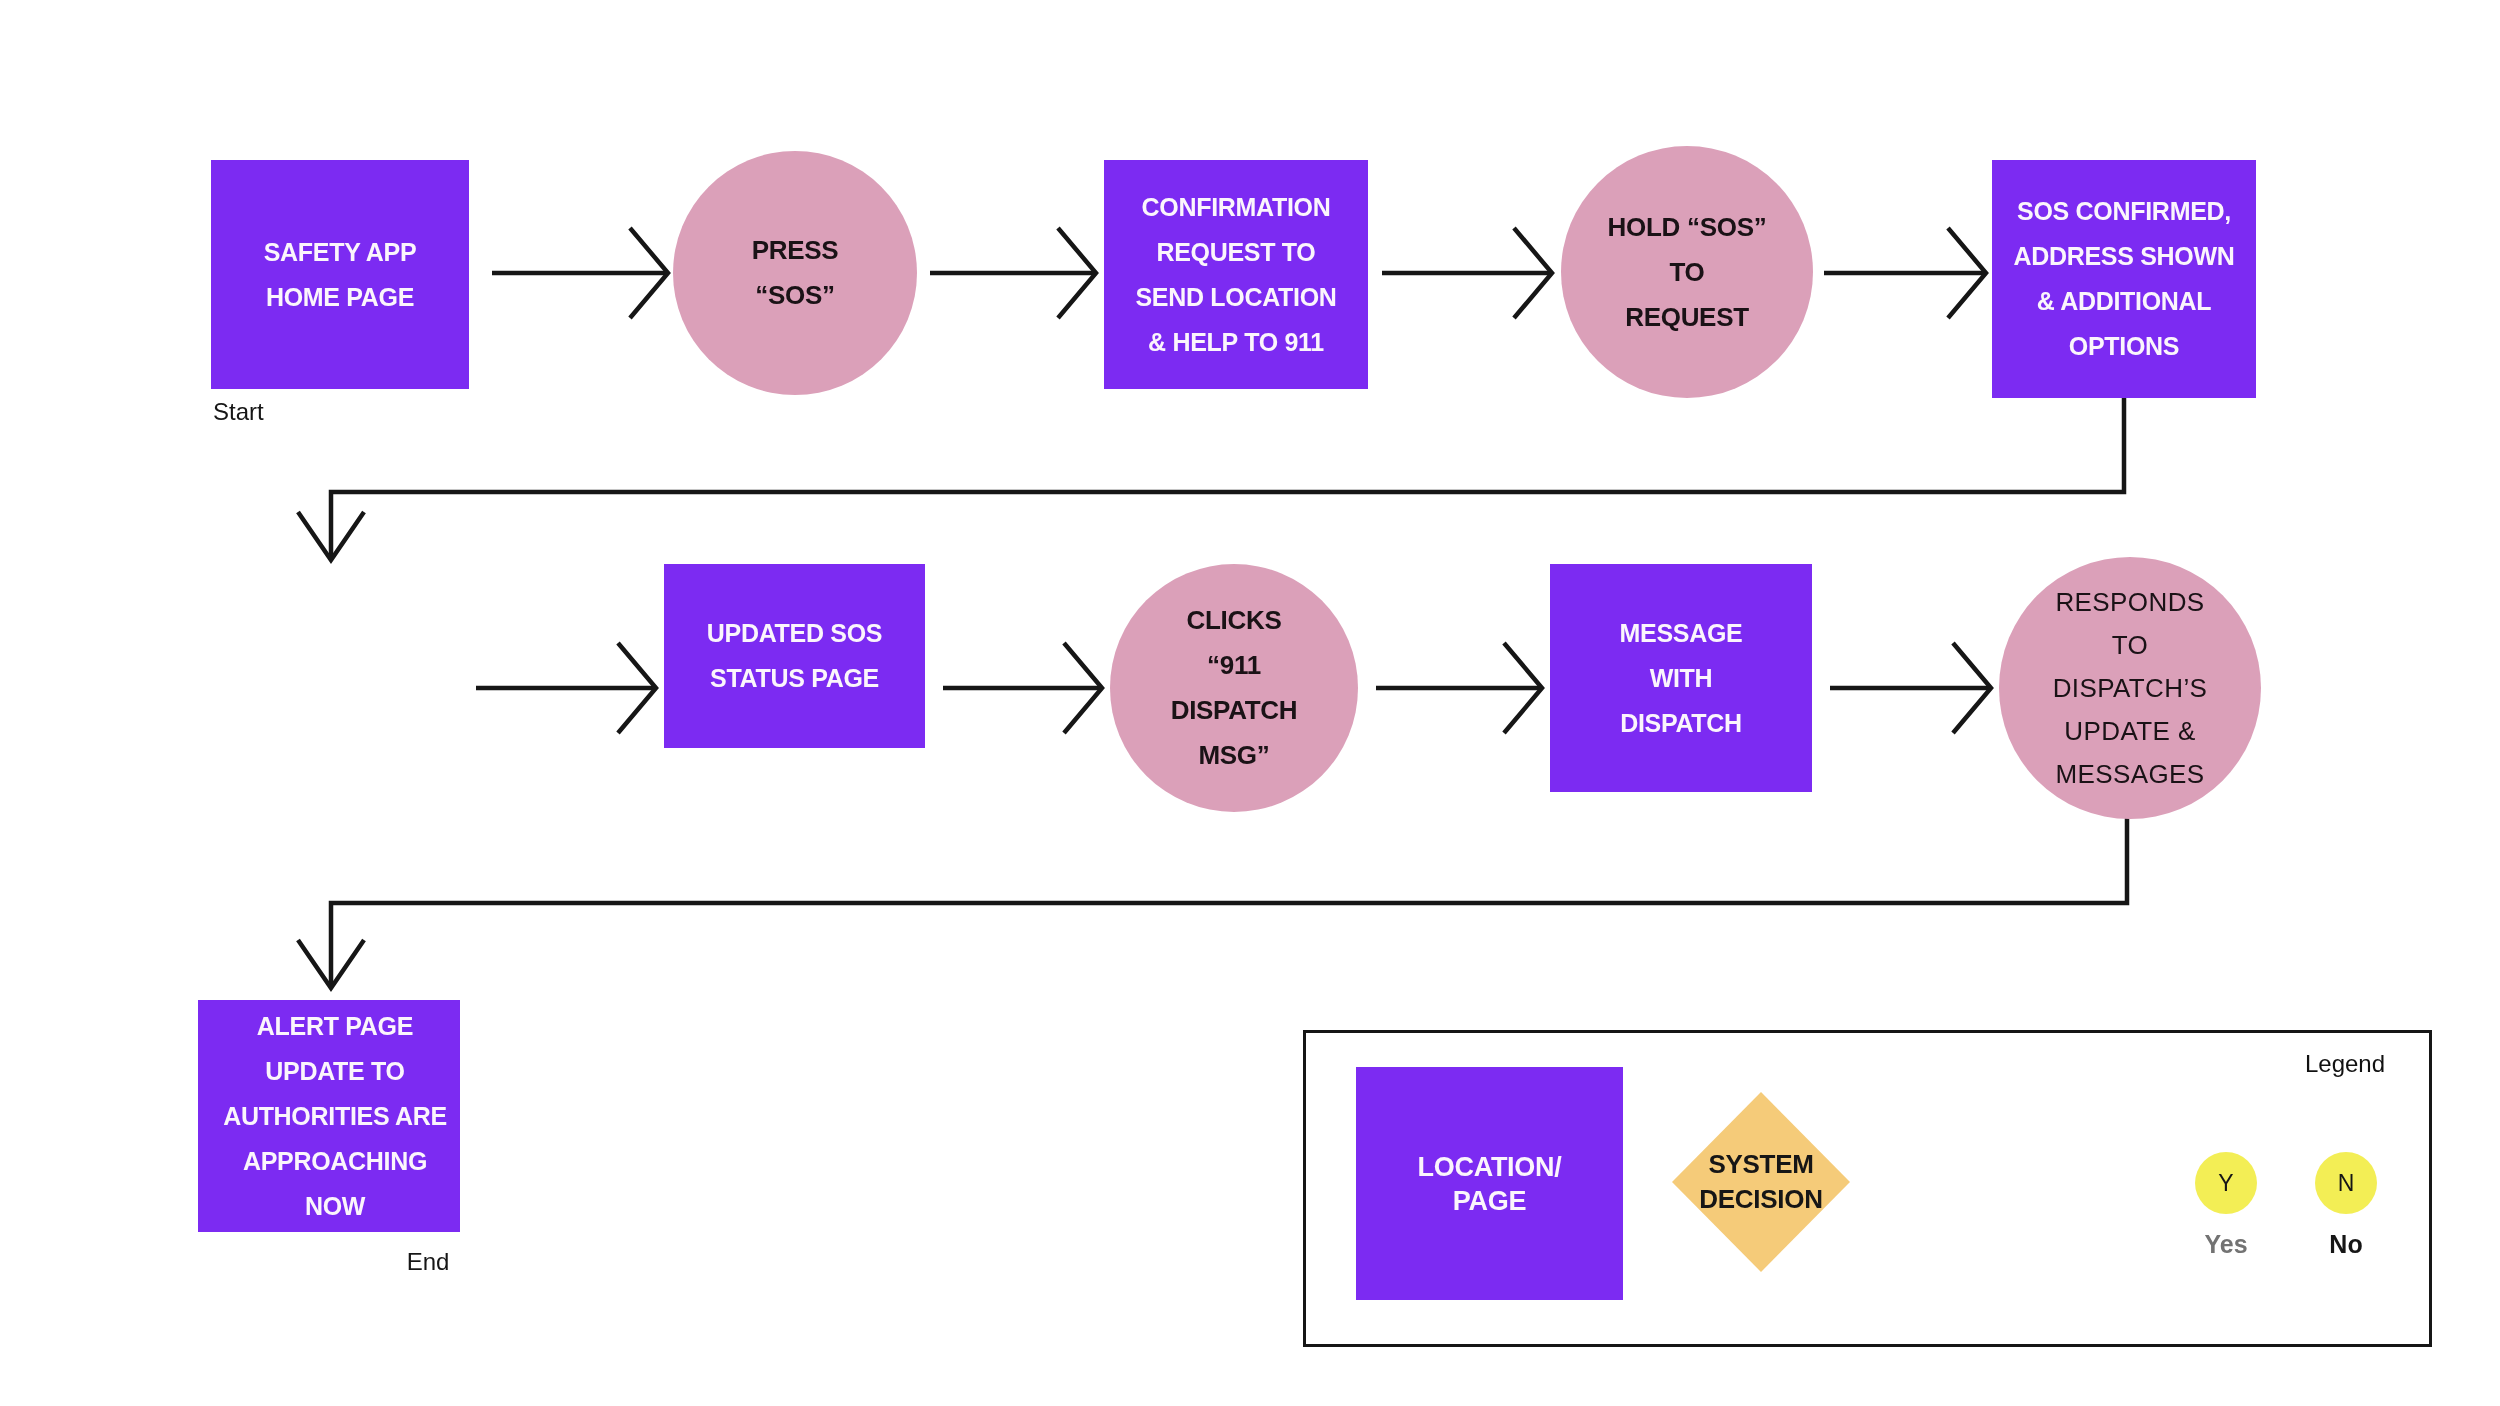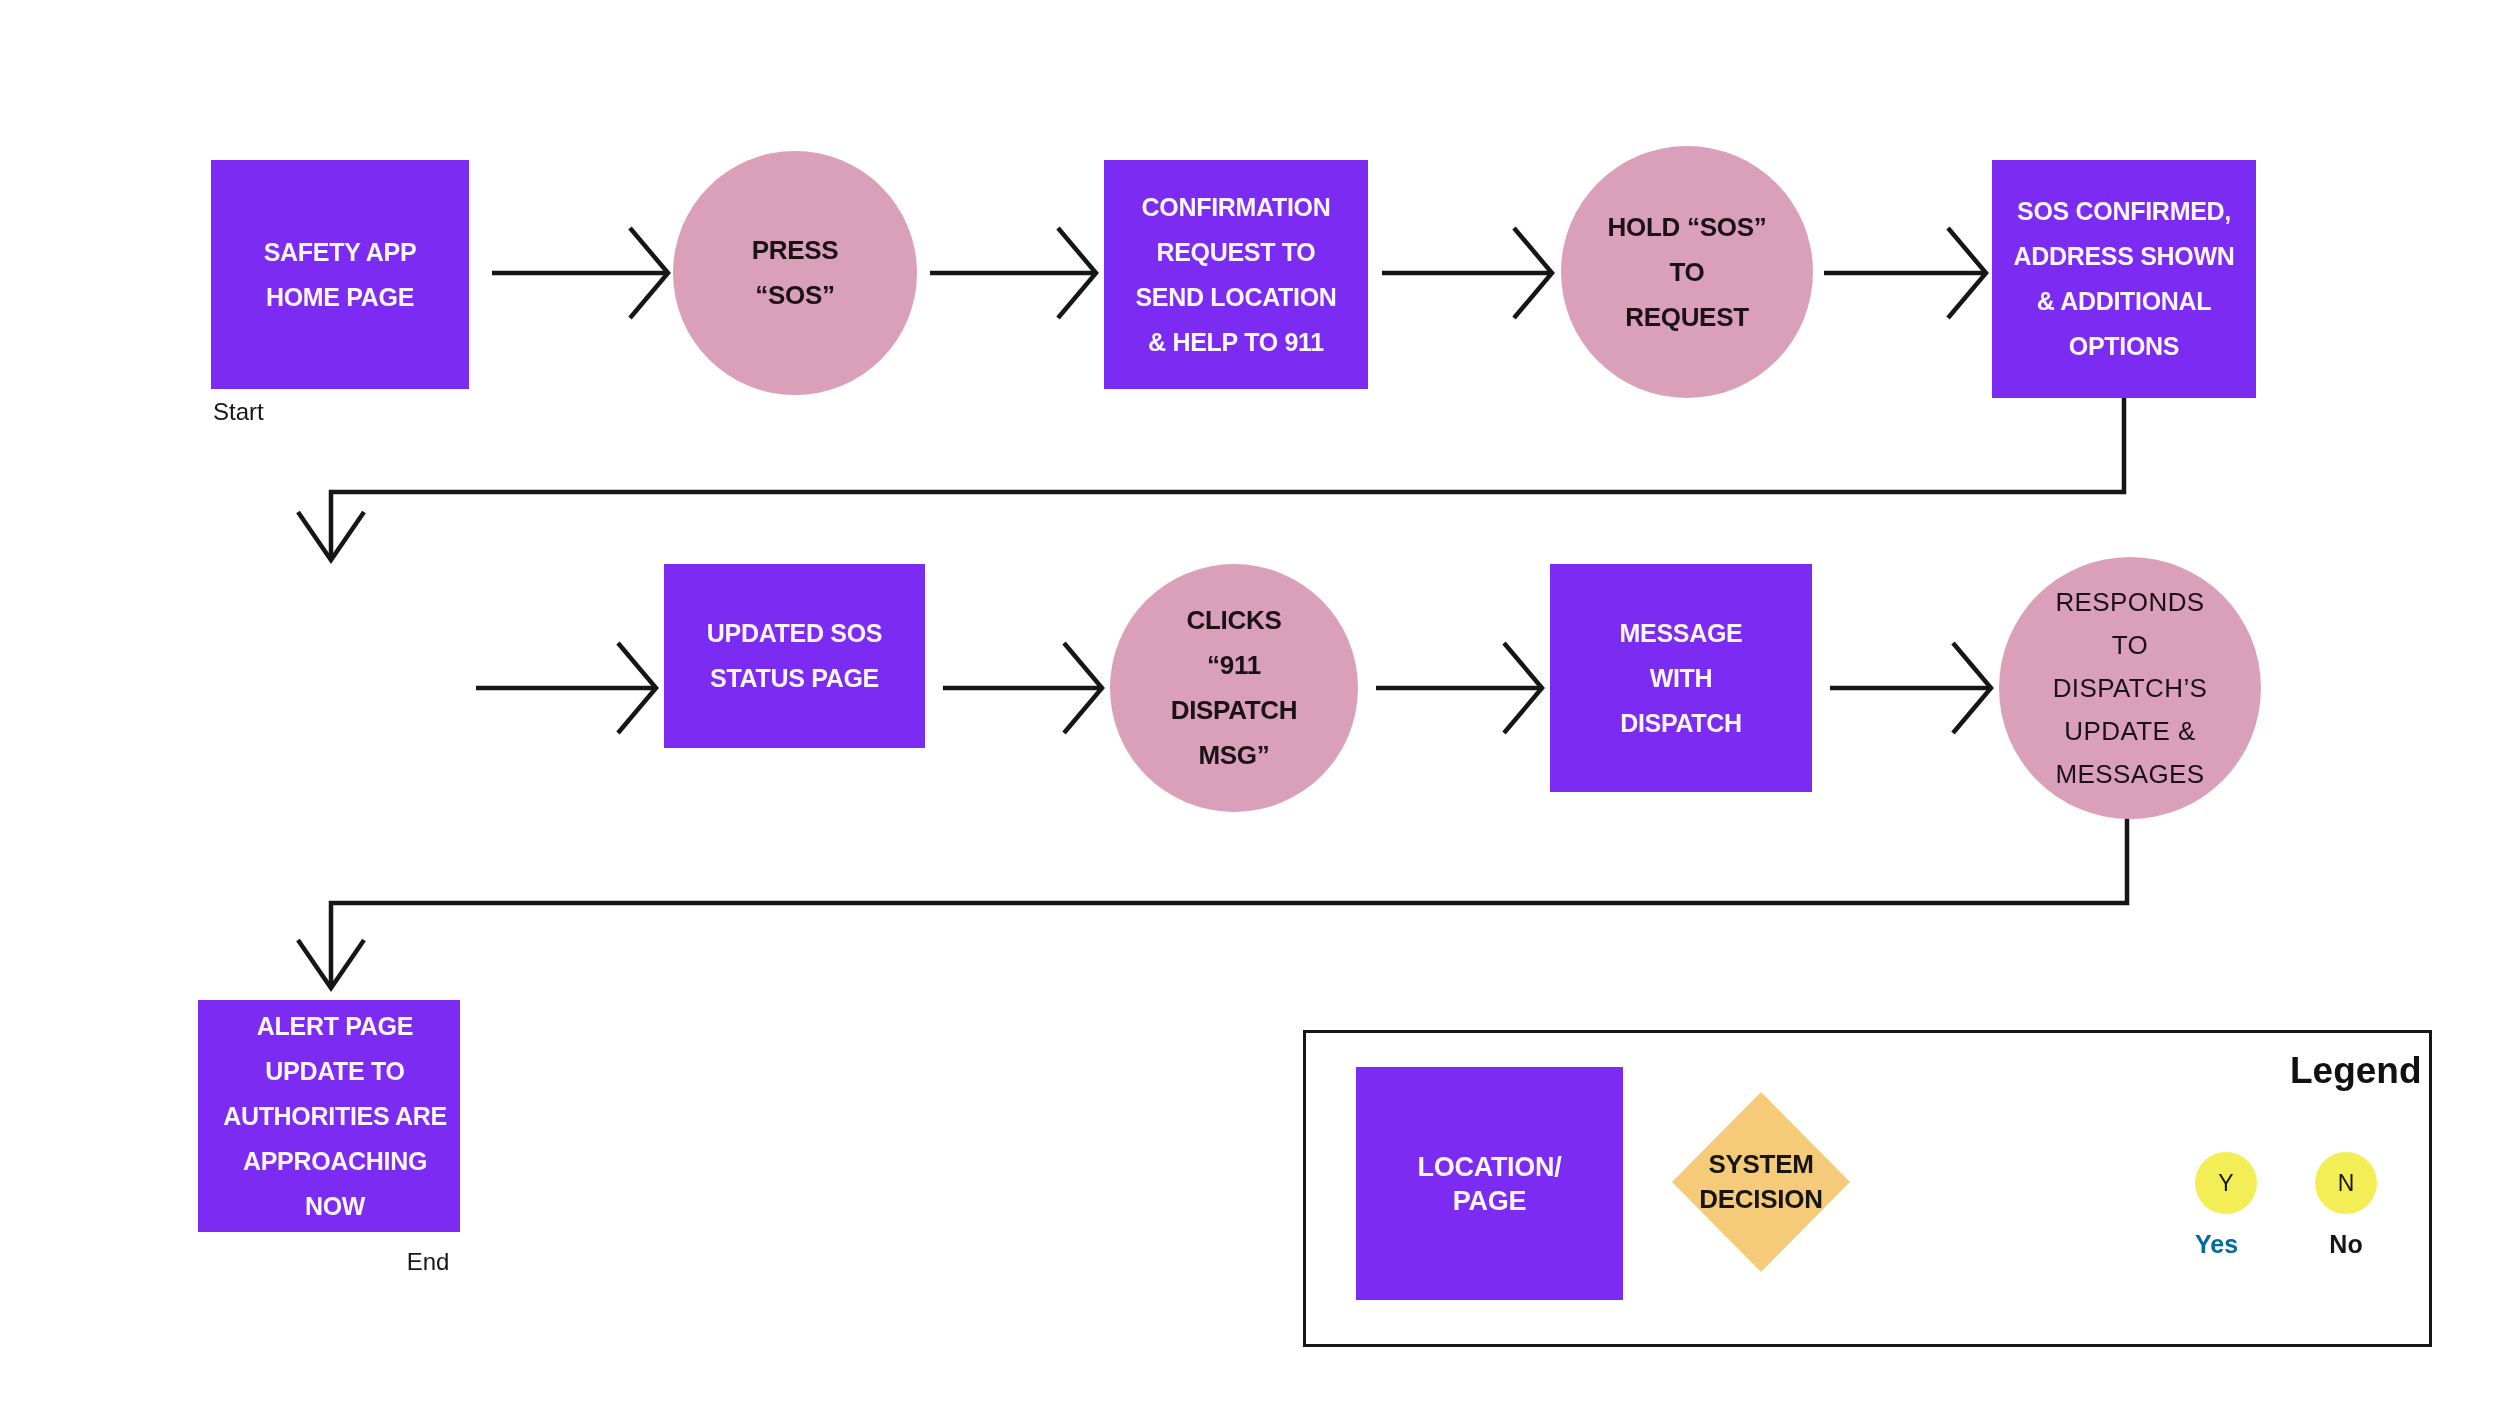--- a/index.html
+++ b/index.html
@@ -36,32 +36,32 @@
   .n10 .lbl{font-size:26px;line-height:43px;}
   
   .n11{left:198px;top:1000px;width:262px;height:232px;padding-left:12px;}
 
   .tag{position:absolute;color:#161616;font-size:24px;font-weight:500;}
   .tag-start{left:213px;top:398px;}
   .tag-end{left:383px;top:1248px;width:90px;text-align:center;}
 
   
   .legend-box{position:absolute;left:1303px;top:1030px;width:1129px;height:317px;border:3px solid #161616;box-sizing:border-box;background:#ffffff;}
-  .legend-title{position:absolute;left:2290px;top:1050px;width:110px;text-align:center;font-size:37px;font-weight:700;color:#111111;}
+  .legend-title{position:absolute;left:2290px;top:1050px;width:110px;text-align:center;font-size:24px;font-weight:400;color:#111111;}
   .lg-rect{left:1356px;top:1067px;width:267px;height:233px;background:#7C2BF2;}
   .lg-rect .lbl{color:#FBF5FC;font-size:27px;line-height:34px;}
   .lg-diamond{left:1672px;top:1092px;width:178px;height:180px;background:#F5CB79;
     clip-path:polygon(50% 0,100% 50%,50% 100%,0 50%);}
   .lg-diamond .lbl{color:#161616;font-size:26px;line-height:35px;}
   .lg-ellipse{left:1882px;top:1058px;width:264px;height:274px;background:#DBA0B9;border-radius:50%;}
   .lg-ellipse .lbl{color:#1A1216;font-size:28px;line-height:41px;}
   .lg-y{left:2195px;top:1152px;width:62px;height:62px;background:#F3EE55;border-radius:50%;}
   .lg-n{left:2315px;top:1152px;width:62px;height:62px;background:#F3EE55;border-radius:50%;}
   .lg-y .lbl,.lg-n .lbl{color:#161616;font-size:23px;font-weight:500;letter-spacing:0;}
-  .lg-yes{position:absolute;left:2195px;top:1230px;width:62px;font-size:25px;font-weight:700;color:#0369a1;}
+  .lg-yes{position:absolute;left:2195px;top:1230px;width:62px;text-align:center;font-size:25px;font-weight:700;color:#737373;}
   .lg-no{position:absolute;left:2315px;top:1230px;width:62px;text-align:center;font-size:25px;font-weight:700;color:#161616;}
 </style>
 </head>
 <body>
 
 <div class="stage">
 
   <svg class="wires" viewBox="0 0 2500 1406" aria-hidden="true">
 
     <g>

